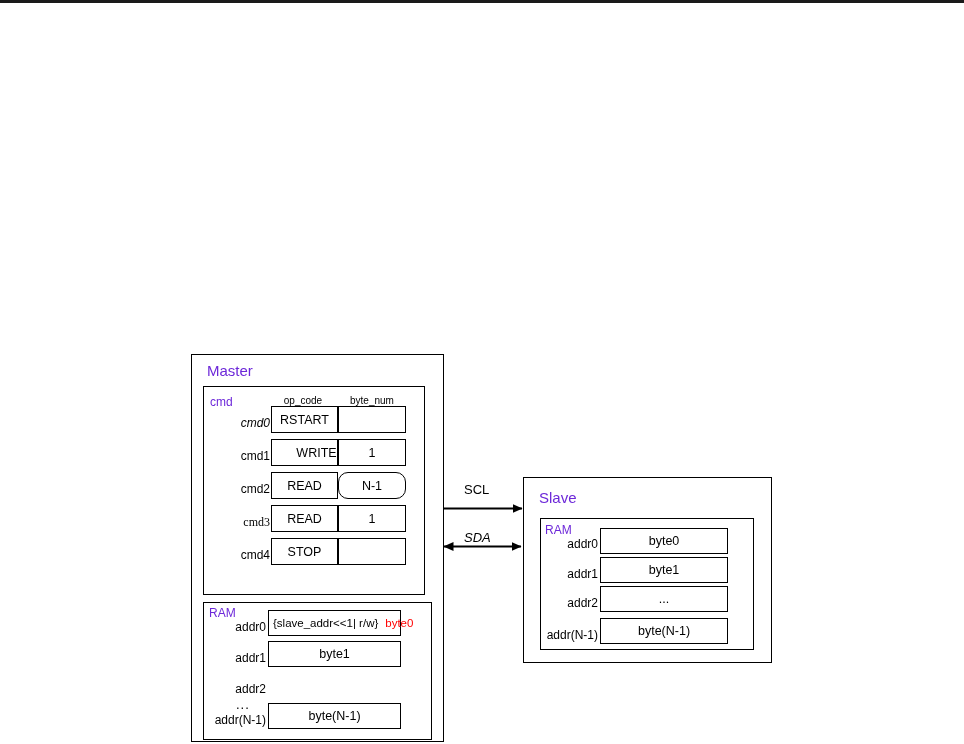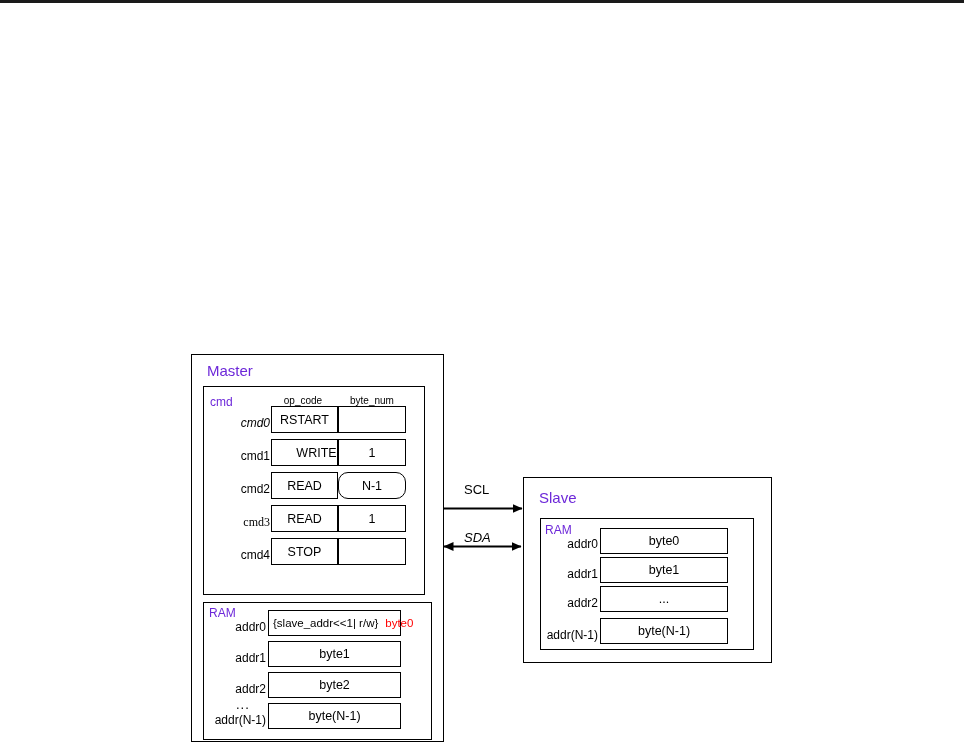--- a/index.html
+++ b/index.html
@@ -142,21 +142,20 @@
   <div class="rowlabel" style="left:218px; top:621px; width:48px;">addr0</div>
   <div class="cell addr0-cell" style="left:268px; top:610px; width:133px; height:26px;">
     <span>{slave_addr&lt;&lt;1| r/w}</span>
     <span class="red">byte0</span>
   </div>
 
   <div class="rowlabel" style="left:218px; top:652px; width:48px;">addr1</div>
   <div class="cell" style="left:268px; top:641px; width:133px; height:26px;">byte1</div>
 
   <div class="rowlabel" style="left:218px; top:683px; width:48px;">addr2</div>
-  <div class="cell" style="left:268px; top:672px; width:133px; height:26px;">byte2</div>
 
   <div class="ellipsis-label" style="left:236px; top:698px;">...</div>
 
   <div class="rowlabel" style="left:208px; top:714px; width:58px;">addr(N-1)</div>
   <div class="cell" style="left:268px; top:703px; width:133px; height:26px;">byte(N-1)</div>
 
   <svg class="arrow-wrap" style="left:440px; top:490px;" width="90" height="70" viewBox="0 0 90 70">
     <defs>
       <marker id="ah-r" markerWidth="10" markerHeight="9" refX="9.5" refY="4.5" orient="auto" markerUnits="userSpaceOnUse">
         <path d="M0,0 L10,4.5 L0,9 Z" fill="#000"></path>

